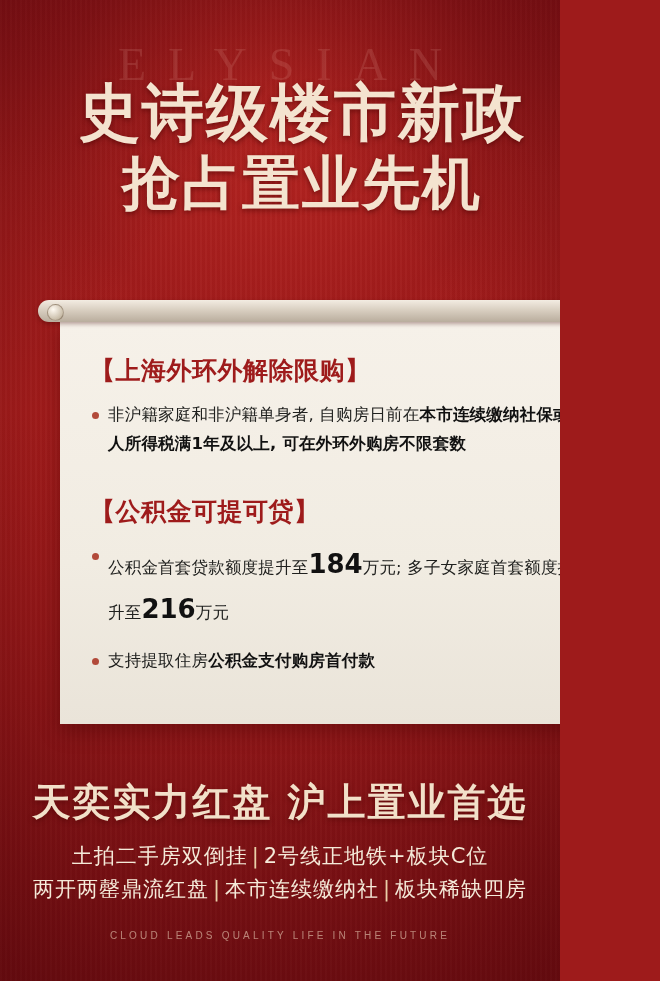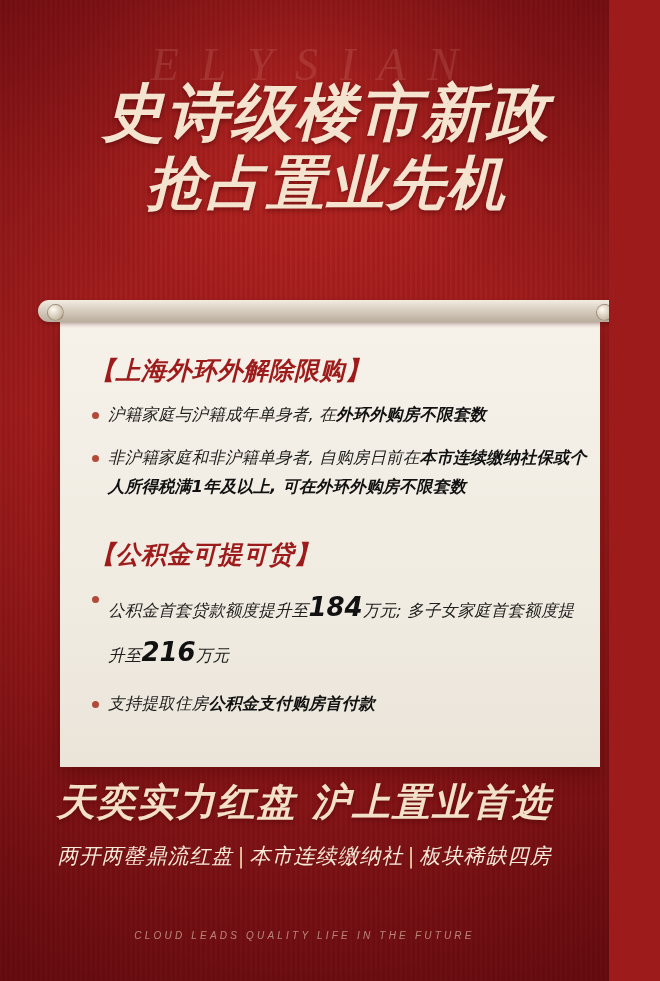--- a/index.html
+++ b/index.html
@@ -9,27 +9,26 @@
   body {
     width: 660px;
     height: 981px;
     font-family: "Liberation Sans", sans-serif;
     background: #9e1b1b;
     overflow: hidden;
   }
 
   .poster {
     position: relative;
-    width: 609px;
+    width: 560px;
     height: 981px;
     background:
       radial-gradient(ellipse 70% 40% at 50% 12%, rgba(190,40,35,0.75) 0%, rgba(150,25,25,0.25) 55%, rgba(120,15,18,0) 75%),
       linear-gradient(180deg, #8e1418 0%, #a11c1c 18%, #a61d1c 42%, #951718 70%, #7e1115 100%);
     overflow: hidden;
-    font-style: italic;
   }
   
   .texture {
     position: absolute;
     inset: 0;
     background-image: repeating-linear-gradient(
       90deg,
       rgba(255,255,255,0.022) 0px,
       rgba(255,255,255,0.022) 2px,
       rgba(0,0,0,0.02) 2px,
@@ -205,26 +204,20 @@
 
   <div class="card-wrap">
     <div class="rod">
       <div class="knob left"></div>
       <div class="knob right"></div>
     </div>
     <div class="card">
 
       <div class="sec-title">【上海外环外解除限购】</div>
 
-      <div class="bullet-item">
-        <span class="dot"></span>
-        <div class="bullet-text">
-          <span>沪籍家庭与沪籍成年单身者, 在</span><b>外环外购房不限套数</b>
-        </div>
-      </div>
 
       <div class="bullet-item">
         <span class="dot"></span>
         <div class="bullet-text">
           <span>非沪籍家庭和非沪籍单身者, 自购房日前在</span><b>本市连续缴纳社</b><b>保或个人所得税满1年及以上, 可在外环外购房不限套数</b>
         </div>
       </div>
 
       <div class="gap"></div>
 
@@ -244,18 +237,21 @@
         </div>
       </div>
 
     </div>
   </div>
 
   <div class="bottom slogan">天奕实力红盘 沪上置业首选</div>
 
   <div class="bottom features">
     <div class="feature-line">
+      <span>土拍二手房双倒挂</span><span class="sep">|</span><span>2号线正地铁+板块C位</span>
+    </div>
+    <div class="feature-line">
       <span>两开两罄鼎流红盘</span><span class="sep">|</span><span>本市连续缴纳社</span><span class="sep">|</span><span>板块稀缺四房</span>
     </div>
   </div>
 
   <div class="bottom footer-en">CLOUD LEADS QUALITY LIFE IN THE FUTURE</div>
 </div>
 
 </body></html>

